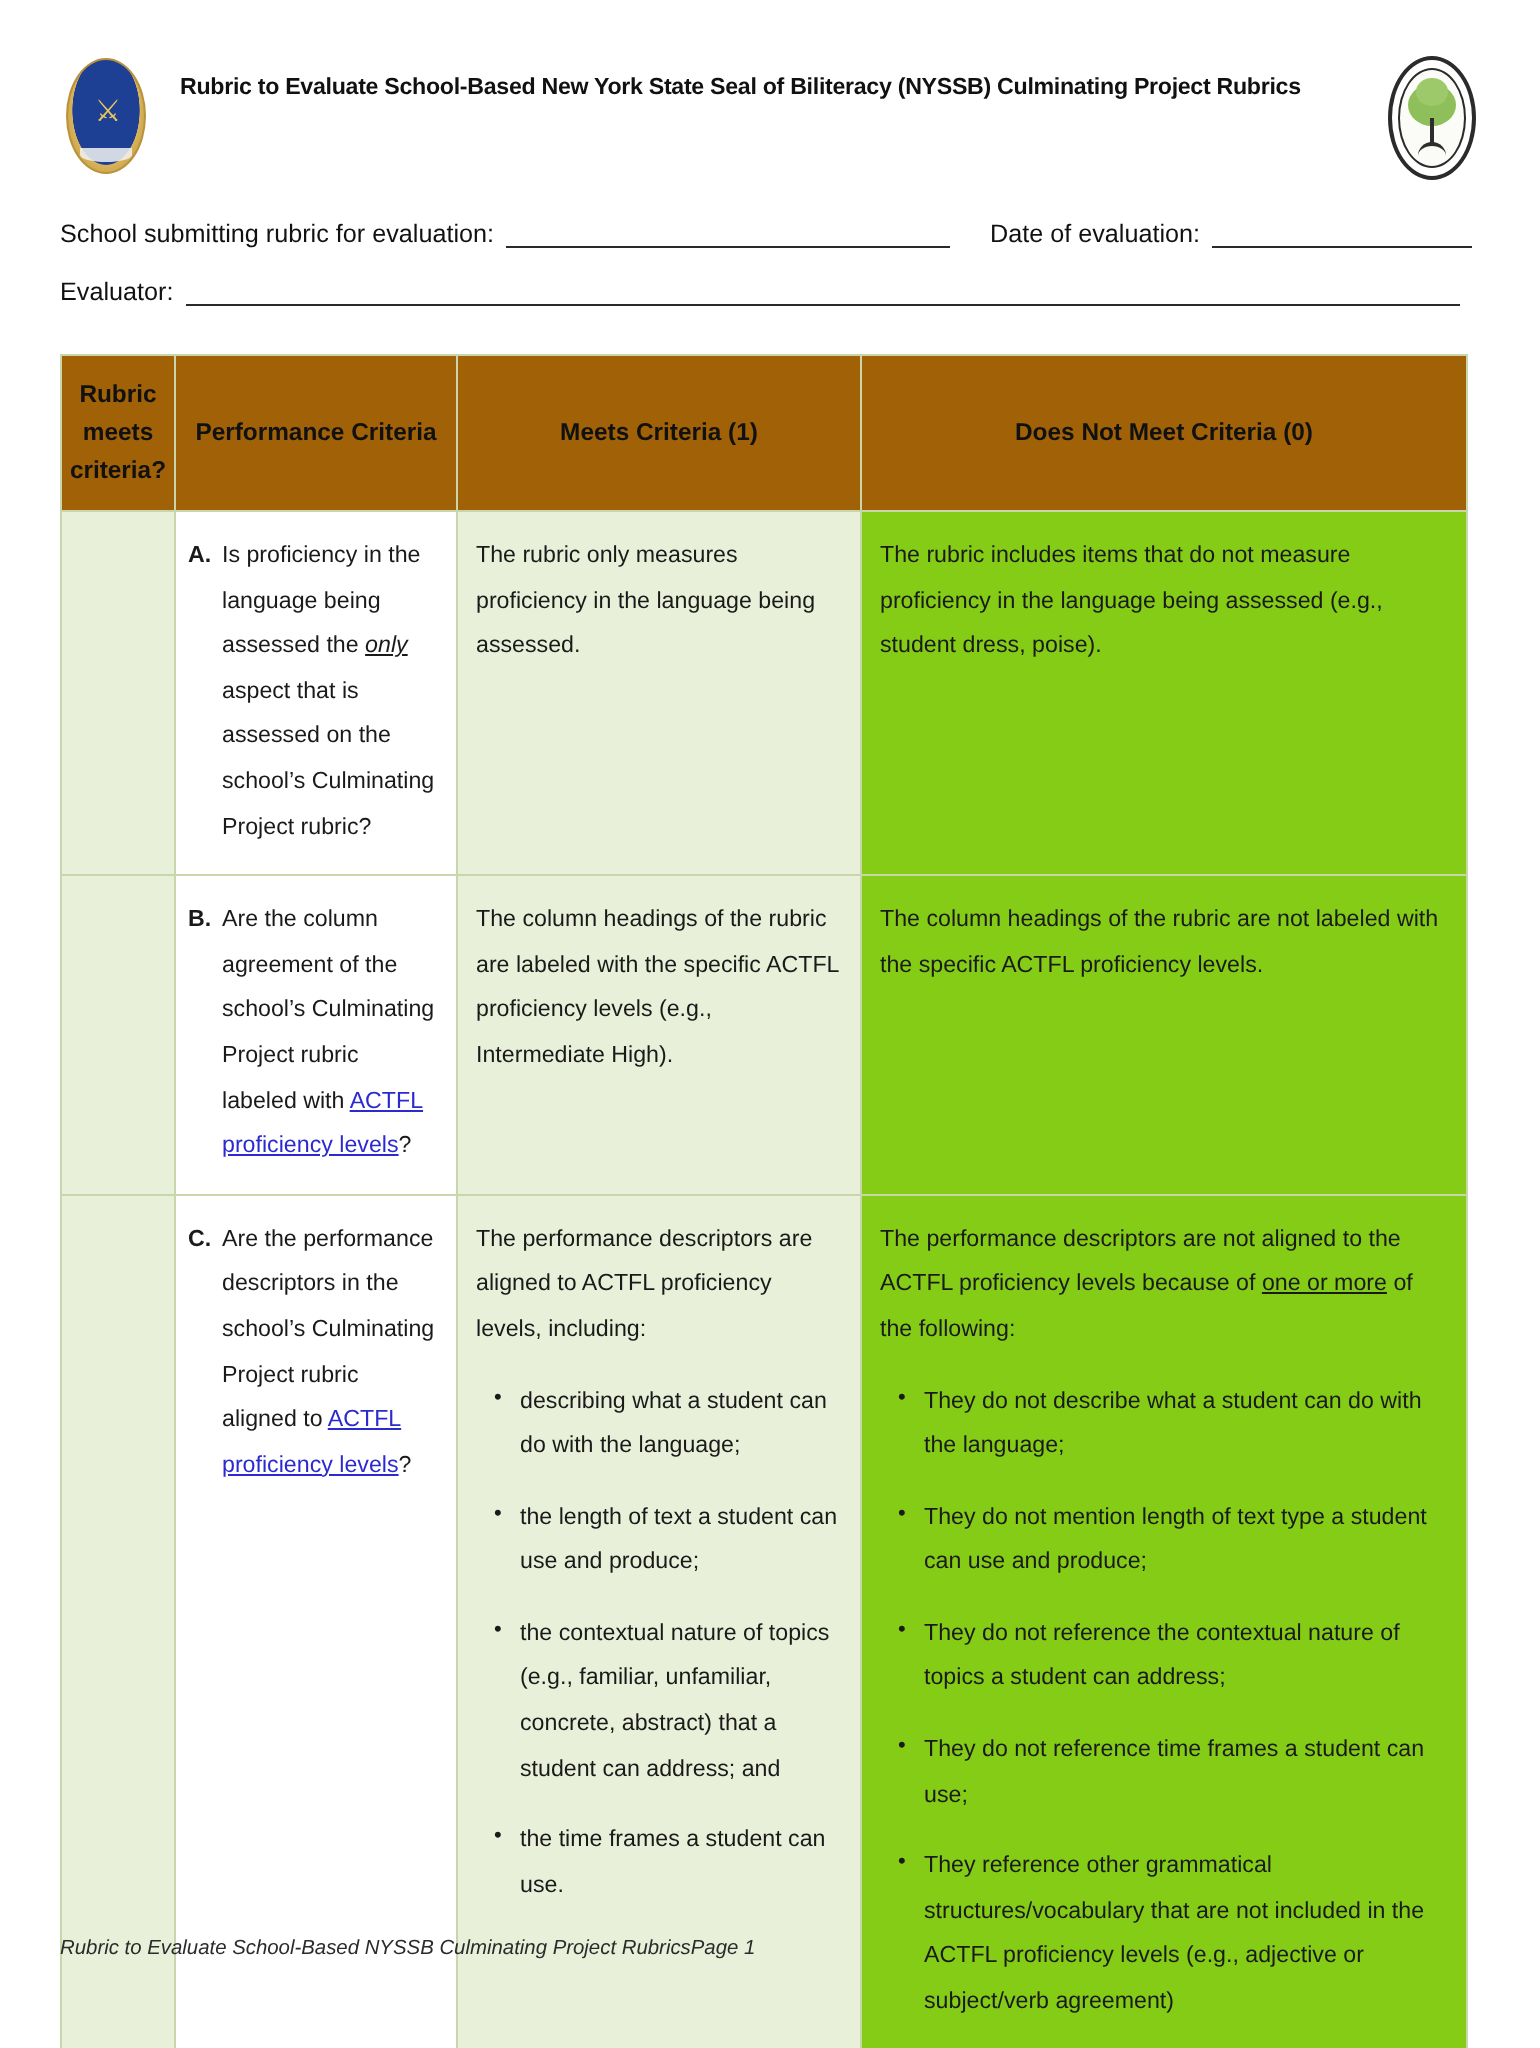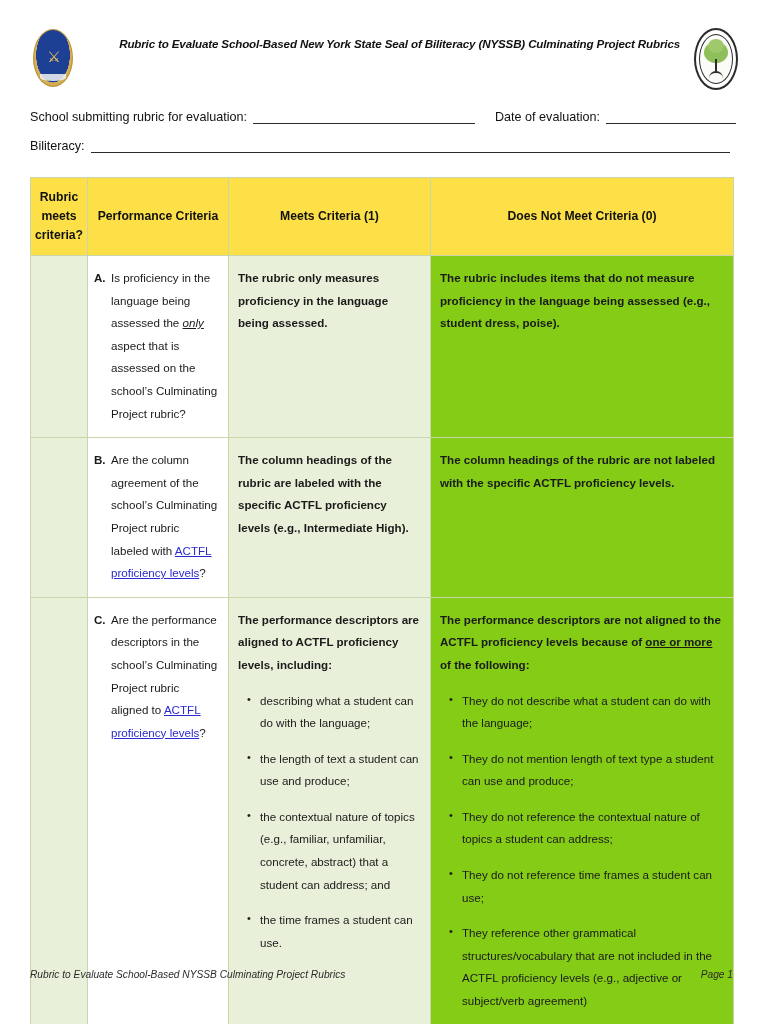--- a/index.html
+++ b/index.html
@@ -125,23 +125,22 @@
   .seal-right .roots {
     position: absolute;
     left: 19px; top: 45px;
     width: 14px; height: 5px;
     border-top: 2px solid #2d2d2d;
     border-radius: 50% 50% 0 0 / 100% 100% 0 0;
   }
 
   .title-block {
     flex: 1 1 auto;
-    text-align: right;
+    text-align: left;
     padding: 7px 10px 0 10px;
-    font-style: italic;
   }
   .title-line {
     font-weight: bold;
     font-size: 11.6px;
     line-height: 1.85;
     letter-spacing: -0.15px;
     color: #111111;
     white-space: nowrap;
   }
 
@@ -182,21 +181,21 @@
     table-layout: fixed;
     font-size: 11.6px;
   }
   .rubric-table td, .rubric-table th {
     border: 1px solid #c9d6ab;
     vertical-align: top;
     padding: 11px 9px 12px 9px;
     box-sizing: border-box;
   }
   .rubric-table thead th {
-    background: #fde047;
+    background: #a16207;
     text-align: center;
     vertical-align: middle;
     font-weight: bold;
     font-size: 12.2px;
     height: 78px;
     color: #111;
     border: 1px solid #c9d6ab;
   }
   th.col-check {
     background: #9dbe5f;
@@ -243,21 +242,20 @@
   }
   .u { text-decoration: underline; }
   .ital-u { font-style: italic; text-decoration: underline; }
   .link {
     color: #2a2ad0;
     text-decoration: underline;
   }
 
   .cell-body {
     line-height: 1.95;
-    font-weight: bold;
   }
   .bullets {
     list-style: none;
     margin: 13px 0 0 0;
     padding: 0 0 0 9px;
   }
   .bullets li {
     position: relative;
     padding-left: 13px;
     margin-bottom: 13px;
@@ -272,21 +270,20 @@
     font-size: 11px;
   }
 
   
   .doc-footer {
     position: absolute;
     left: 30px;
     bottom: 44px;
     width: 703px;
     display: flex;
-    justify-content: space-between;
     align-items: baseline;
     font-style: italic;
     font-size: 10.2px;
     color: #2b2b2b;
   }
 </style>
 </head>
 <body>
 
 <div class="page">
@@ -317,21 +314,21 @@
 
   <div class="form-area">
     <div class="form-row">
       <span class="form-label">School submitting rubric for evaluation:</span>
       <span class="rule school"></span>
       <span class="spacer-gap"></span>
       <span class="form-label">Date of evaluation:</span>
       <span class="rule date"></span>
     </div>
     <div class="form-row">
-      <span class="form-label">Biliteracy:</span>
+      <span class="form-label">Evaluator:</span>
       <span class="rule evaluator"></span>
     </div>
   </div>
 
   <table class="rubric-table">
     <colgroup>
       <col class="c1">
         <col class="c2">
         <col class="c3">
         <col class="c4">

